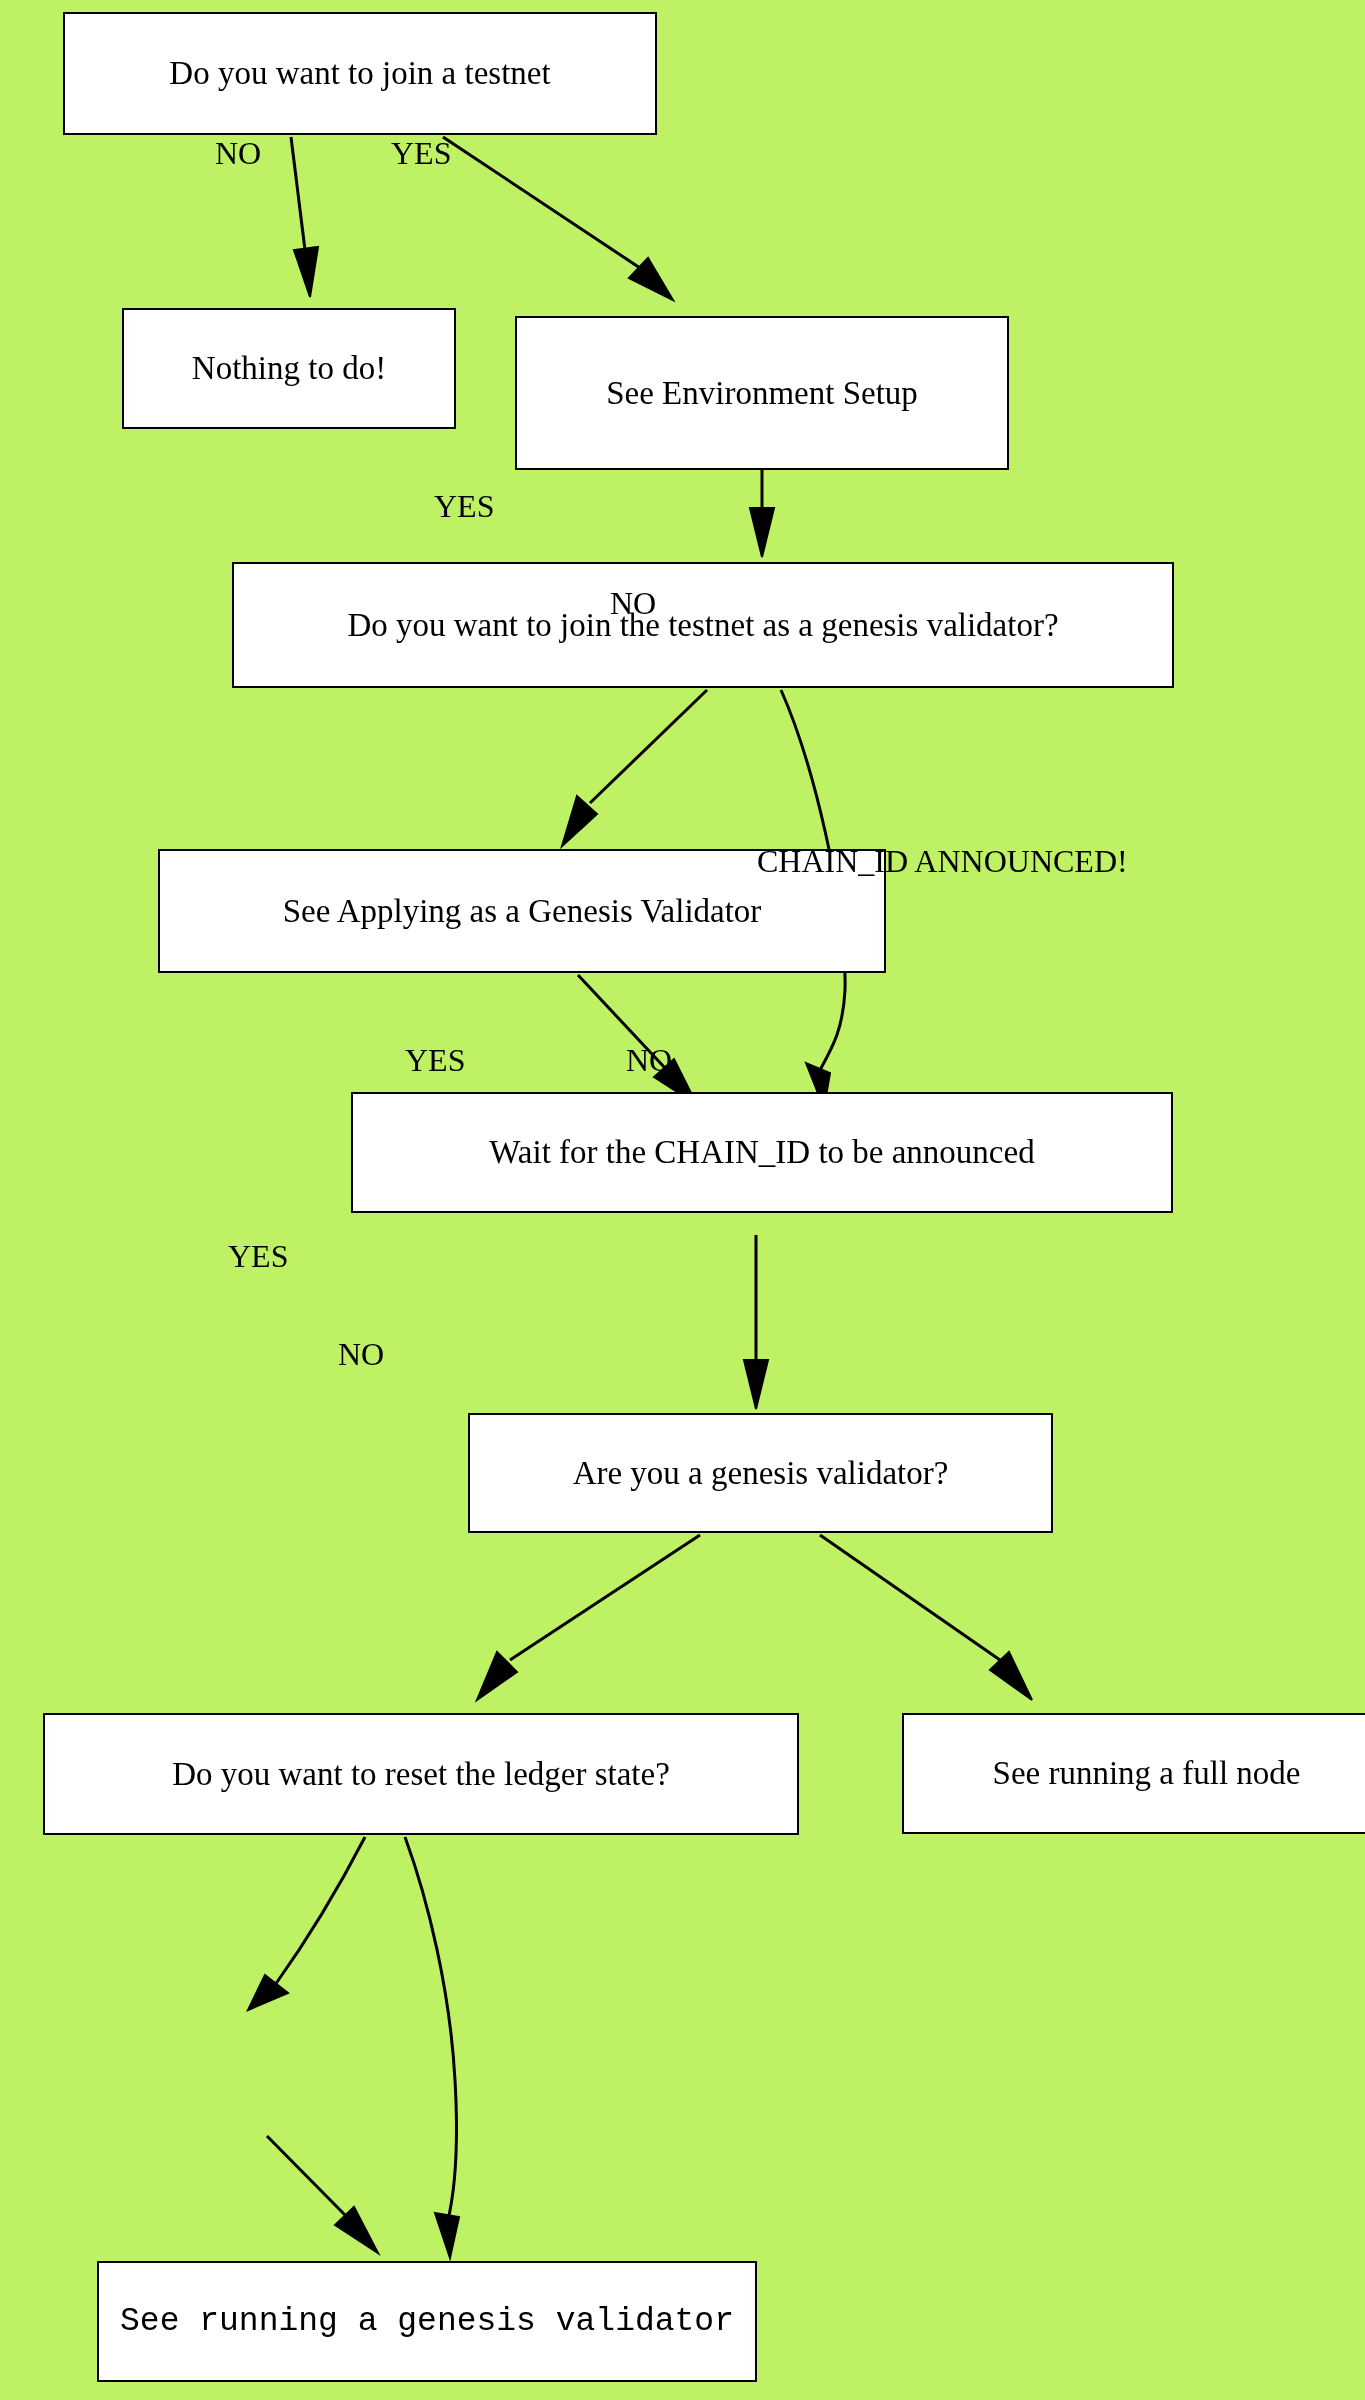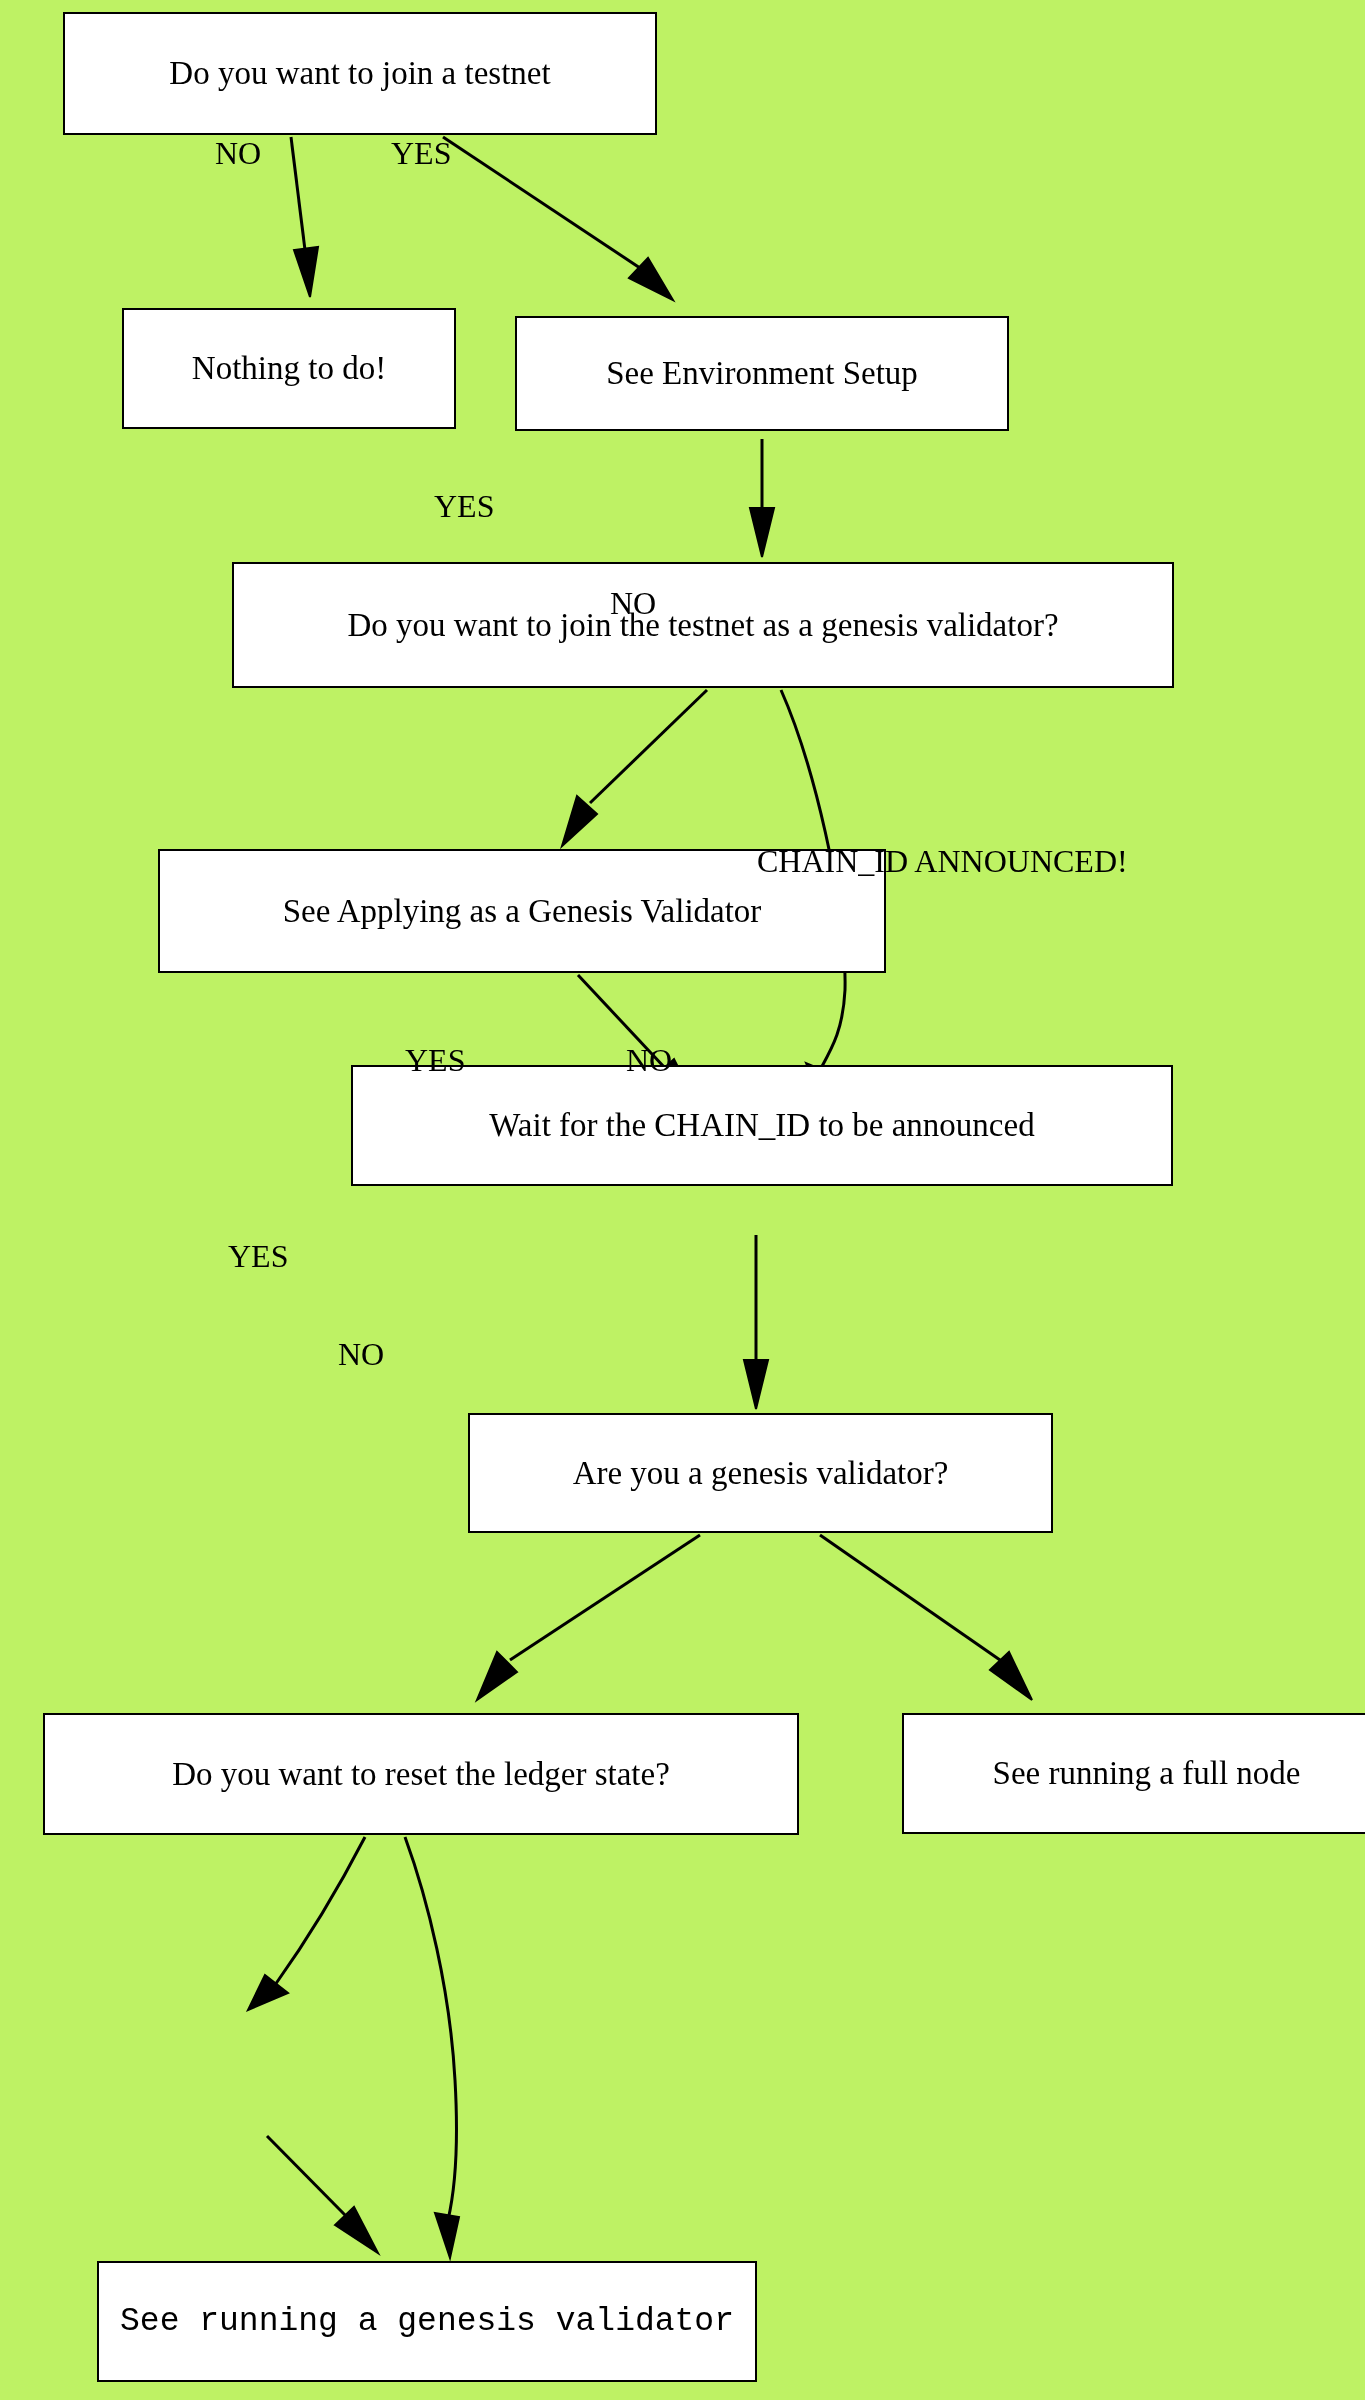--- a/index.html
+++ b/index.html
@@ -126,33 +126,33 @@
   </svg>
 
   <div class="node" style="left:63px; top:12px; width:594px; height:123px;">
     <span class="node-label">Do you want to join a testnet</span>
   </div>
 
   <div class="node" style="left:122px; top:308px; width:334px; height:121px;">
     <span class="node-label">Nothing to do!</span>
   </div>
 
-  <div class="node" style="left:515px; top:316px; width:494px; height:115px;">
+  <div class="node" style="left:515px; top:316px; width:494px; height:154px;">
     <span class="node-label">See Environment Setup</span>
   </div>
 
   <div class="node" style="left:232px; top:562px; width:942px; height:126px;">
     <span class="node-label">Do you want to join the testnet as a genesis validator?</span>
   </div>
 
   <div class="node" style="left:158px; top:849px; width:728px; height:124px;">
     <span class="node-label">See Applying as a Genesis Validator</span>
   </div>
 
-  <div class="node" style="left:351px; top:1065px; width:822px; height:121px;">
+  <div class="node" style="left:351px; top:1092px; width:822px; height:121px;">
     <span class="node-label">Wait for the CHAIN_ID to be announced</span>
   </div>
 
   <div class="node" style="left:468px; top:1413px; width:585px; height:120px;">
     <span class="node-label">Are you a genesis validator?</span>
   </div>
 
   <div class="node" style="left:43px; top:1713px; width:756px; height:122px;">
     <span class="node-label">Do you want to reset the ledger state?</span>
   </div>

